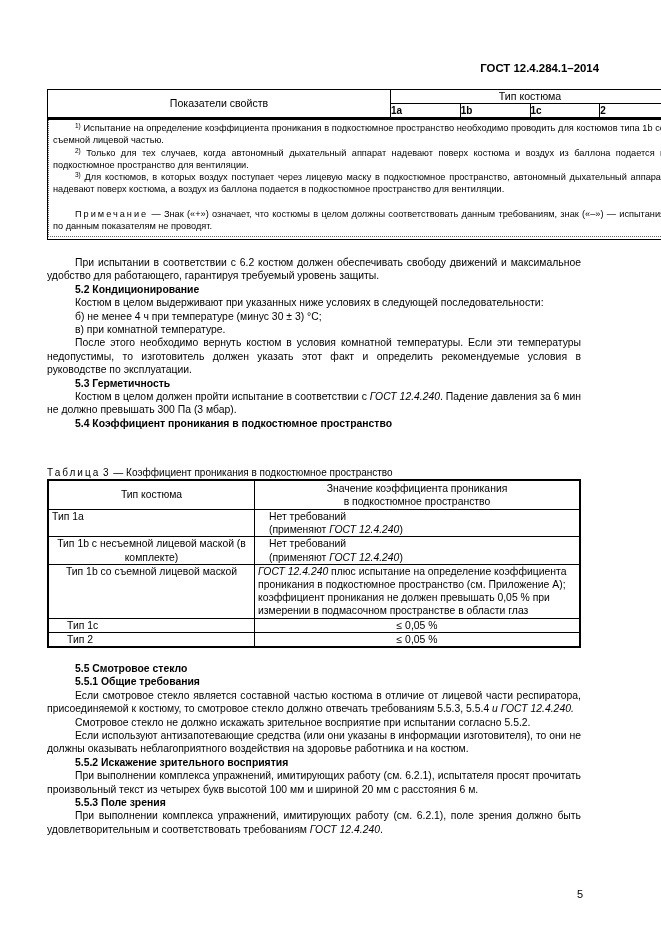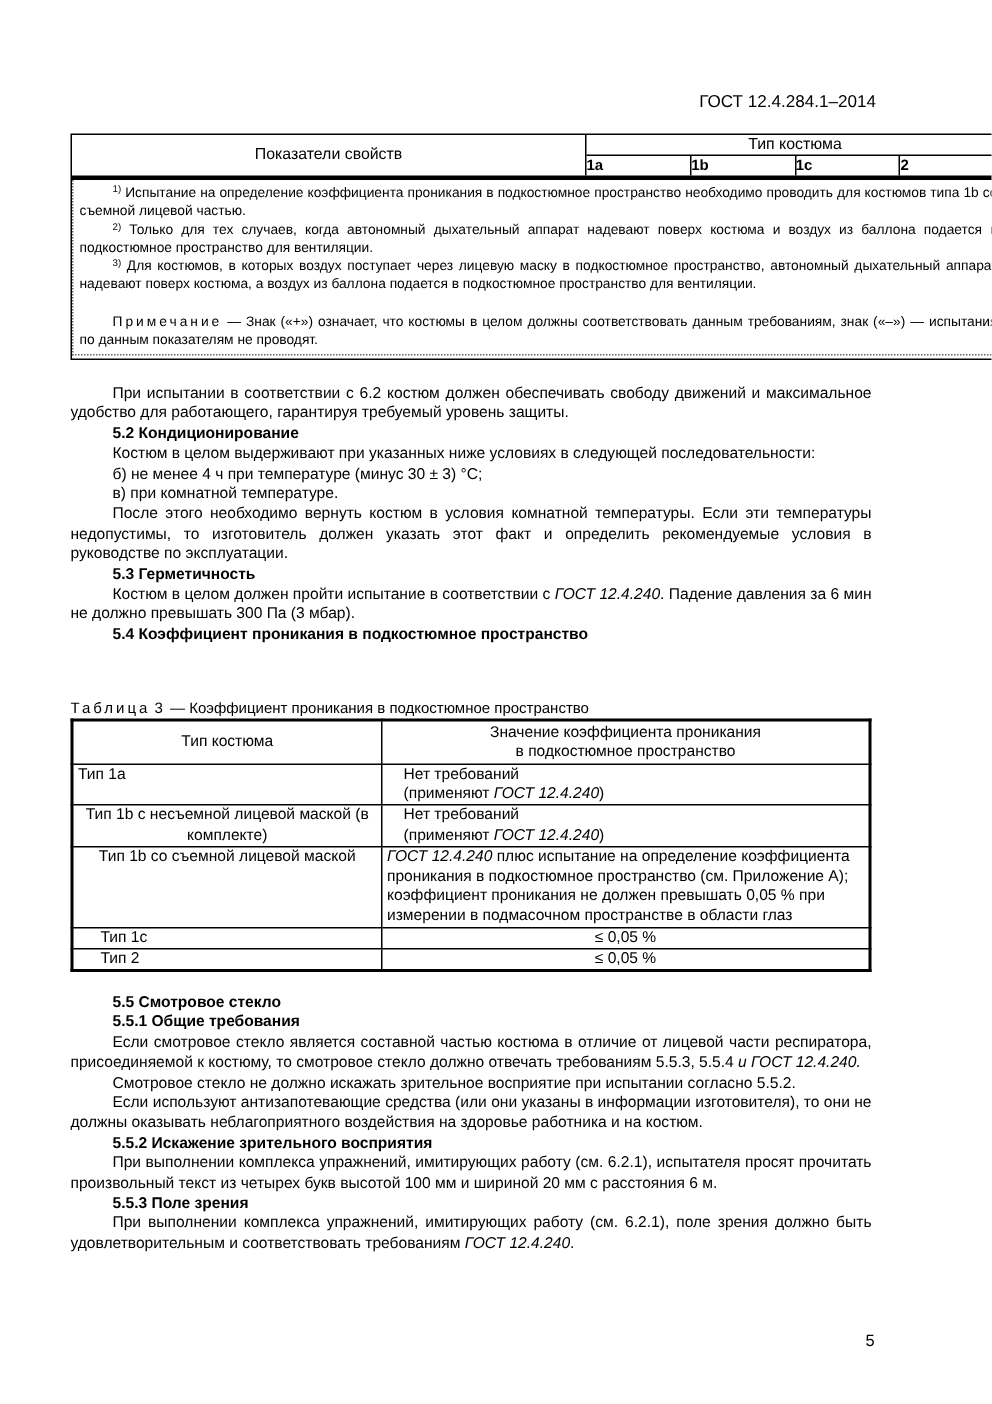--- a/index.html
+++ b/index.html
@@ -2,22 +2,22 @@
 <html><head>
 <meta charset="utf-8">
 <style>
   html, body { margin: 0; padding: 0; background: #ffffff; }
   body {
     width: 661px; height: 936px; position: relative; overflow: hidden;
     font-family: "Liberation Sans", sans-serif; color: #000;
     font-size: 10.4px; line-height: 13.4px;
   }
   .hdr {
-    position: absolute; top: 62px; right: 77px;
-    font-weight: normal; font-size: 11.4px;
+    position: absolute; top: 62px; right: 62px;
+    font-weight: bold; font-size: 11.4px;
   }
   
   .t1 {
     position: absolute; left: 47px; top: 89px; width: 623px;
     border: 1.5px solid #000; box-sizing: border-box;
   }
   .t1 .head { display: flex; border-bottom: 3px solid #000; height: 27px; }
   .t1 .head .c1 {
     flex: 0 0 342px; border-right: 1px solid #000;
     display: flex; align-items: center; justify-content: center; font-size: 10.6px;

